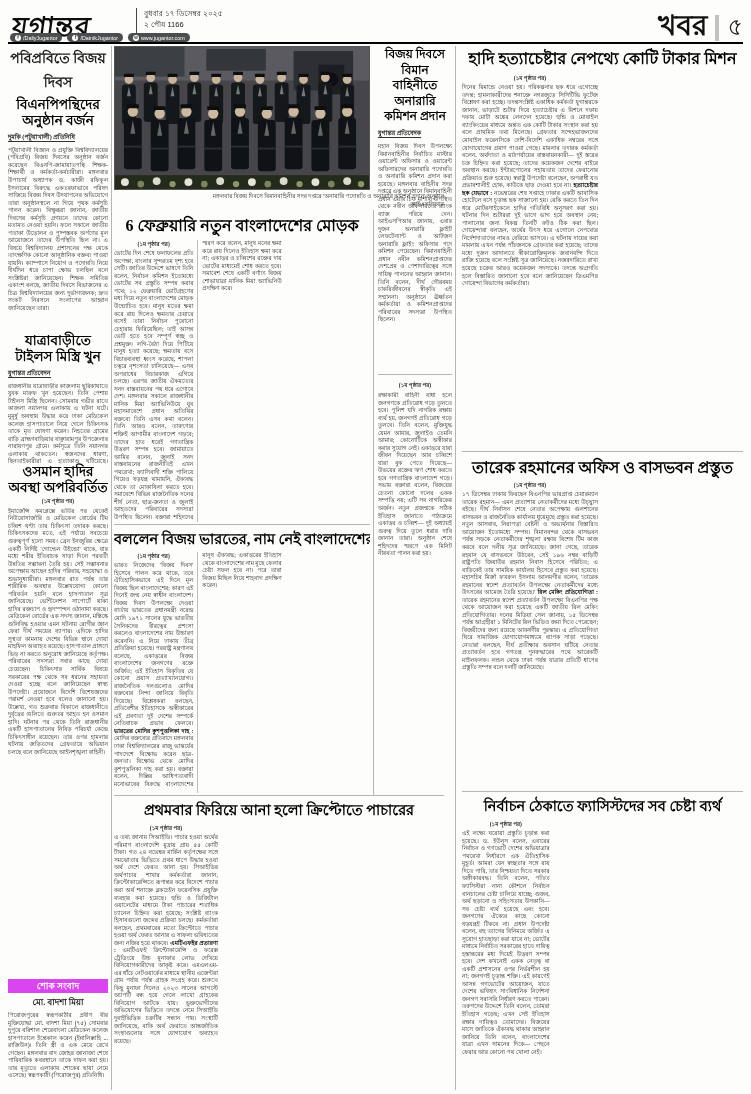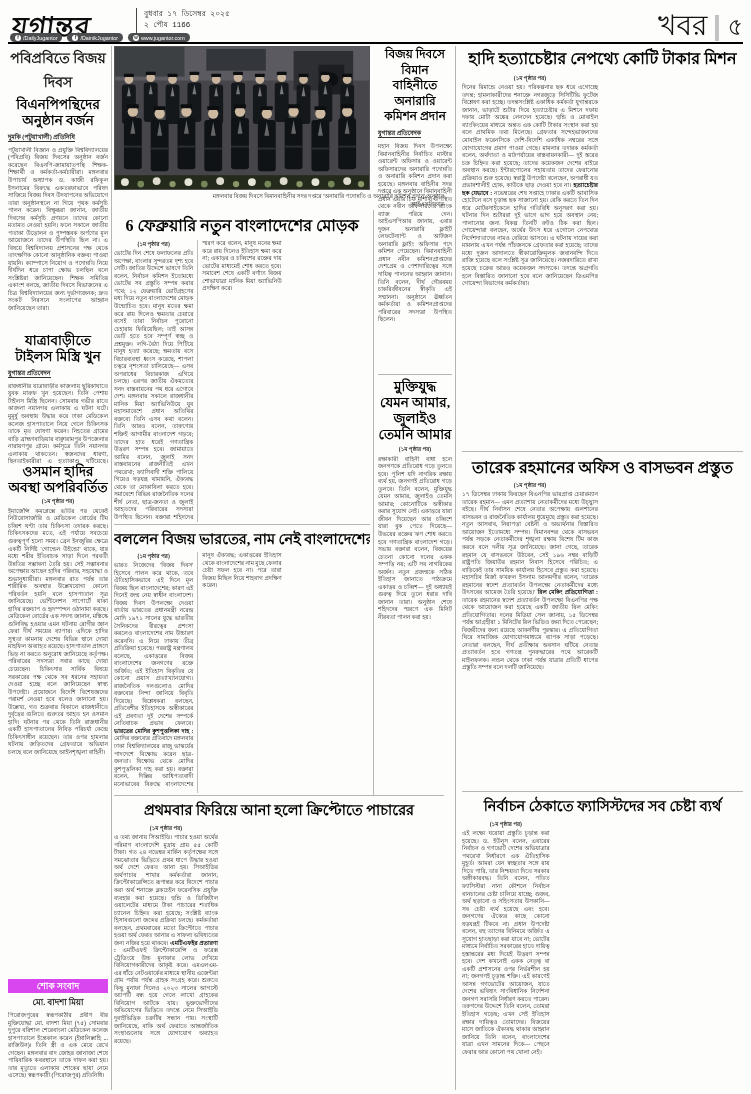--- a/index.html
+++ b/index.html
@@ -5,28 +5,28 @@
   html,body{margin:0;padding:0;background:#d9d9d9;}
   *{box-sizing:border-box;}
   .page{position:relative;width:751px;height:1094px;background:#fdfdfb;margin:0 auto;
         font-family:"Liberation Serif","DejaVu Serif",serif;color:#1b1b1b;overflow:hidden;}
   
   .masthead{position:absolute;left:8px;top:4px;width:735px;height:36px;}
   .logo{position:absolute;left:4px;top:2px;font-size:27px;font-weight:800;
         transform:skewX(-8deg);letter-spacing:1px;color:#0d0d0d;}
   .logo-sep{position:absolute;left:128px;top:4px;width:1px;height:26px;background:#444;}
   .dates{position:absolute;left:136px;top:5px;font-size:7.5px;line-height:1.45;color:#222;
-         font-family:Liberation Mono, monospace;}
+         font-family:Liberation Sans, sans-serif;}
   .socials{position:absolute;left:2px;top:29px;display:flex;gap:5px;}
   .pill{display:flex;align-items:center;gap:2px;background:#4c4d4f;color:#fff;border-radius:6px;
         padding:0 5px;height:9px;font-size:5.4px;font-family:"Liberation Sans",sans-serif;}
   .pill .ic{display:inline-flex;align-items:center;justify-content:center;width:6px;height:6px;
         border-radius:50%;background:#fff;color:#333;font-size:4.5px;font-weight:700;}
   .pagecorner{position:absolute;right:0;top:0;display:flex;align-items:center;gap:8px;}
-  .section-name{font-size:28px;font-weight:400;color:#111;}
+  .section-name{font-size:28px;font-weight:700;color:#111;}
   .corner-bar{width:4px;height:26px;background:#c2c2c2;}
   .page-num{font-size:24px;color:#222;}
   .headrule{position:absolute;left:8px;top:42px;width:735px;height:2px;background:#000;}
   
   .vr{position:absolute;width:1px;background:#b5b5b5;}
   .hr{position:absolute;height:1px;background:#b5b5b5;}
   
   .kicker{font-size:14px;font-weight:700;text-align:center;}
   .h-col{font-size:13.5px;font-weight:800;text-align:center;line-height:1.18;color:#000;}
   .h-col-sm{font-size:12px;font-weight:800;text-align:center;line-height:1.3;color:#000;}
@@ -195,21 +195,20 @@
   </div>
 
   <div class="abs" style="left:378px;top:47px;width:74px;">
     <div class="h-col-sm">বিজয় দিবসে বিমান বাহিনীতে অনারারি কমিশন প্রদান</div>
     <div class="byline" style="margin-top:3px;"><span>যুগান্তর প্রতিবেদক</span></div>
     <div class="body" style="margin-top:4px;height:255px;">মহান বিজয় দিবস উপলক্ষ্যে বিমানবাহিনীর নির্বাচিত মাস্টার ওয়ারেন্ট অফিসার ও ওয়ারেন্ট অফিসারদের অনারারি পদোন্নতি ও অনারারি কমিশন প্রদান করা হয়েছে। মঙ্গলবার বাহিনীর সদর দপ্তরে এক অনুষ্ঠানে বিমানবাহিনী প্রধান এয়ার চিফ মার্শাল উপস্থিত থেকে নবীন অফিসারদের র‌্যাংক ব্যাজ পরিয়ে দেন। আইএসপিআর জানায়, এবার দুজন অনারারি ফ্লাইট লেফটেন্যান্ট ও আটজন অনারারি ফ্লাইং অফিসার পদে কমিশন পেয়েছেন। বিমানবাহিনী প্রধান নবীন কমিশনপ্রাপ্তদের দেশপ্রেম ও পেশাদারিত্বের সঙ্গে দায়িত্ব পালনের আহ্বান জানান। তিনি বলেন, দীর্ঘ গৌরবময় চাকরিজীবনের স্বীকৃতি এই সম্মাননা। অনুষ্ঠানে ঊর্ধ্বতন কর্মকর্তারা ও কমিশনপ্রাপ্তদের পরিবারের সদস্যরা উপস্থিত ছিলেন।</div>
   </div>
 
   <div class="hr" style="left:378px;top:374px;width:74px;"></div>
   <div class="abs" style="left:378px;top:379px;width:74px;">
-    <div class="h-col">মুক্তিযুদ্ধ যেমন আমার, জুলাইও তেমনি আমার</div>
     <div class="cont" style="margin-top:2px;">(১ম পৃষ্ঠার পর)</div>
     <div class="body" style="height:348px;">রক্ষাকারী বাহিনী বাধা হলে জনগণকে প্রতিরোধ গড়ে তুলতে হবে। পুলিশ যদি নাগরিক রক্ষায় ব্যর্থ হয়, জনগণই প্রতিরোধ গড়ে তুলবে। তিনি বলেন, মুক্তিযুদ্ধ যেমন আমার, জুলাইও তেমনি আমার; কোনোটিকে অস্বীকার করার সুযোগ নেই। একাত্তরে যারা জীবন দিয়েছেন আর চব্বিশে যারা বুক পেতে দিয়েছে— উভয়ের রক্তের ঋণ শোধ করতে হবে গণতান্ত্রিক বাংলাদেশ গড়ে। সভায় বক্তারা বলেন, বিজয়ের চেতনা কোনো দলের একক সম্পত্তি নয়; এটি সব নাগরিকের অর্জন। নতুন প্রজন্মকে সঠিক ইতিহাস জানাতে পাঠ্যক্রমে একাত্তর ও চব্বিশ— দুই অধ্যায়ই গুরুত্ব দিয়ে তুলে ধরার দাবি জানান তারা। অনুষ্ঠান শেষে শহিদদের স্মরণে এক মিনিট নীরবতা পালন করা হয়।</div>
   </div>
 
   <div class="abs h-band" style="left:462px;top:46px;width:281px;">হাদি হত্যাচেষ্টার নেপথ্যে কোটি টাকার মিশন</div>
   <div class="abs body c2" style="left:462px;top:74px;width:281px;height:374px;">
     <div class="cont">(১ম পৃষ্ঠার পর)</div>
     <span>দিনের রিমান্ডে নেওয়া হয়। পরিকল্পনার ছক ধরে এগোচ্ছে তদন্ত; হামলাকারীদের শনাক্তে নগরজুড়ে সিসিটিভি ফুটেজ বিশ্লেষণ করা হচ্ছে। তদন্তসংশ্লিষ্ট একাধিক কর্মকর্তা যুগান্তরকে জানান, ভাড়াটে শুটার দিয়ে হত্যাচেষ্টার এ মিশনে দফায় দফায় মোটা অঙ্কের লেনদেন হয়েছে। হুন্ডি ও মোবাইল ব্যাংকিংয়ের মাধ্যমে অন্তত এক কোটি টাকার সংস্থান করা হয় বলে প্রাথমিক তথ্য মিলেছে। গ্রেফতার সন্দেহভাজনদের মোবাইল ফরেনসিকে দেশি-বিদেশি একাধিক নম্বরের সঙ্গে যোগাযোগের প্রমাণ পাওয়া গেছে। মামলার তদারক কর্মকর্তা বলেন, অর্থদাতা ও মাঠপর্যায়ের বাস্তবায়নকারী— দুই স্তরের চক্র চিহ্নিত করা হয়েছে; তাদের কয়েকজন দেশের বাইরে অবস্থান করছে। ইন্টারপোলের সহায়তায় তাদের ফেরানোর প্রক্রিয়াও শুরু হয়েছে। স্বরাষ্ট্র উপদেষ্টা বলেছেন, অপরাধী যত প্রভাবশালীই হোক, কাউকে ছাড় দেওয়া হবে না।</span>
     <b class="sub">হত্যাচেষ্টার ছক যেভাবে :</b>
     <span>নভেম্বরের শেষ সপ্তাহে ঢাকার একটি আবাসিক হোটেলে বসে চূড়ান্ত ছক সাজানো হয়। রেকি করতে তিন দিন ধরে মোটরসাইকেলে হাদির গতিবিধি অনুসরণ করা হয়। ঘটনার দিন শুটাররা দুই ভাগে ভাগ হয়ে অবস্থান নেয়; পালানোর জন্য বিকল্প তিনটি রুটও ঠিক করা ছিল। গোয়েন্দারা বলছেন, অর্থের উৎস ধরে এগোলে নেপথ্যের নির্দেশদাতাদের নামও বেরিয়ে আসবে। এ ঘটনায় দায়ের করা মামলায় এখন পর্যন্ত পাঁচজনকে গ্রেফতার করা হয়েছে; তাদের মধ্যে দুজন আদালতে স্বীকারোক্তিমূলক জবানবন্দি দিতে রাজি হয়েছে বলে সংশ্লিষ্ট সূত্র জানিয়েছে। নজরদারিতে রাখা হয়েছে চক্রের আরও কয়েকজন সদস্যকে। তদন্তে অগ্রগতি হলে বিস্তারিত জানানো হবে বলে জানিয়েছেন ডিএমপির গোয়েন্দা বিভাগের কর্মকর্তারা।</span>

